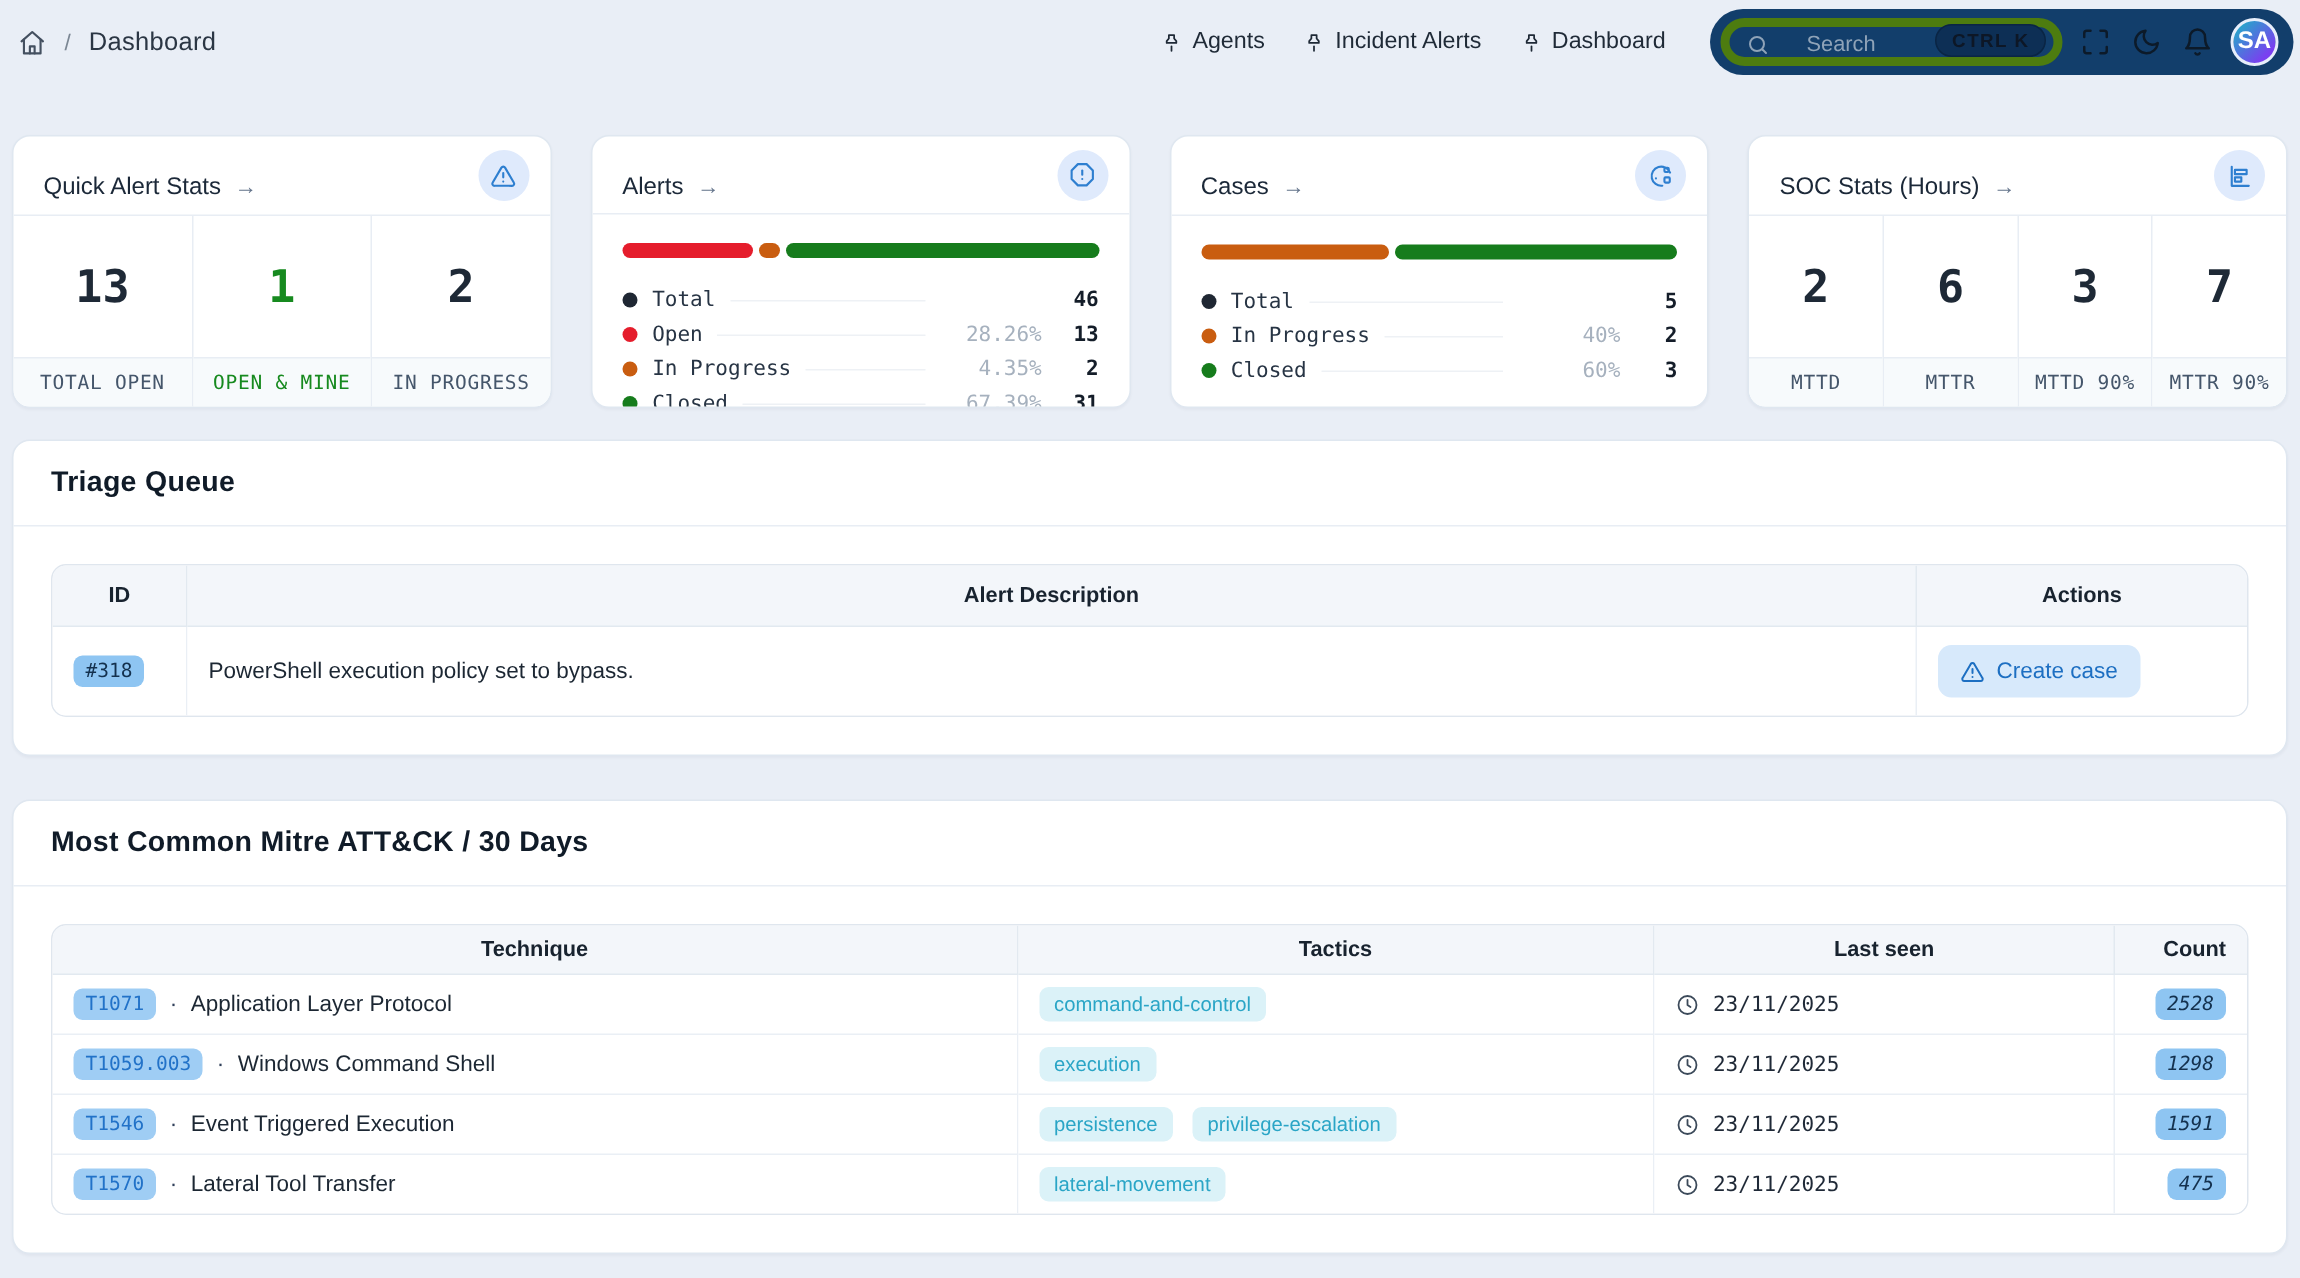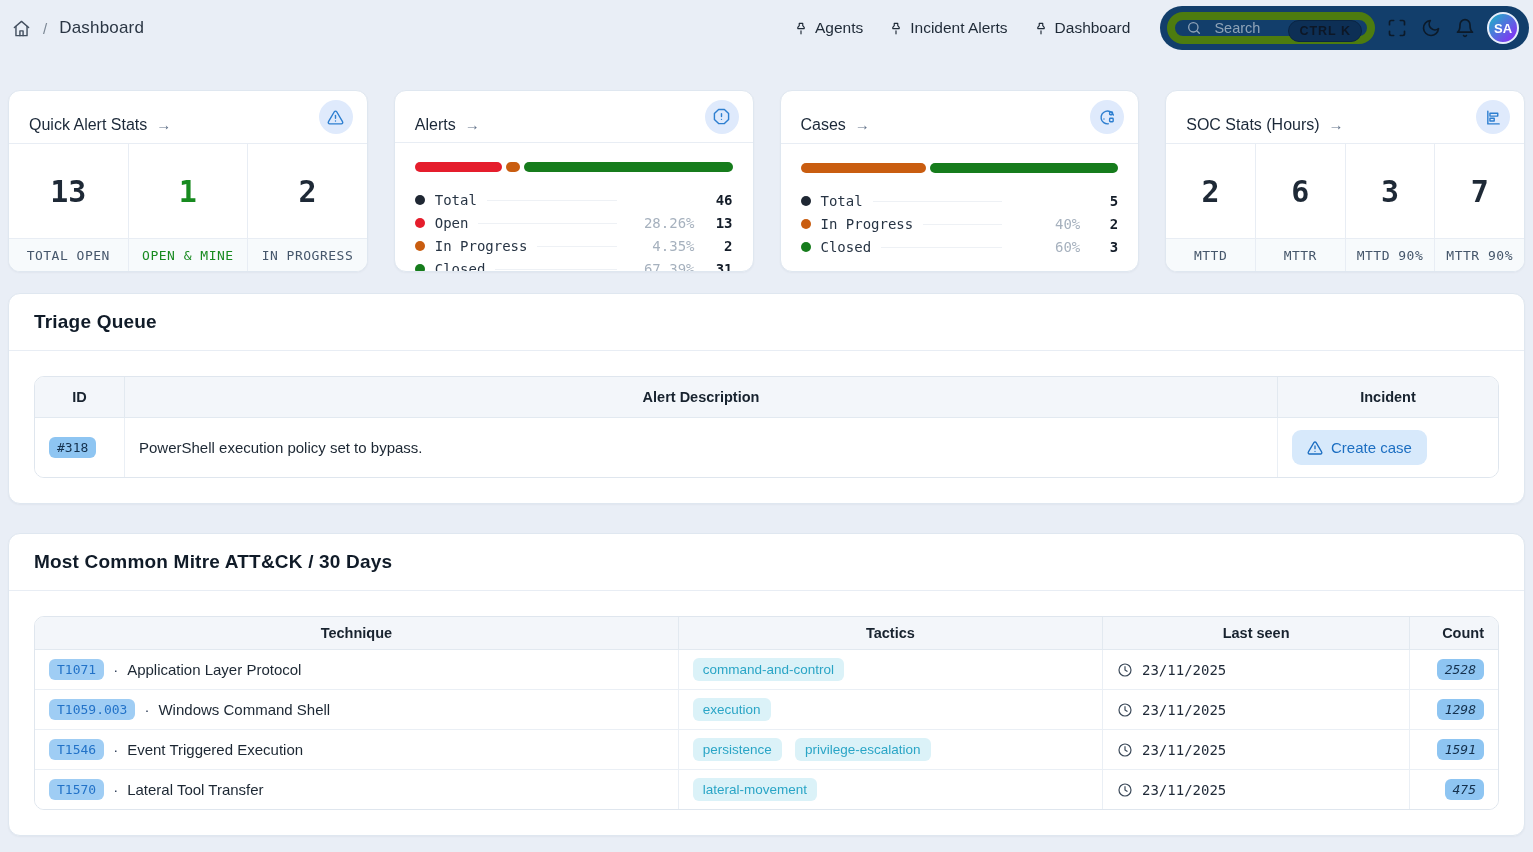--- a/index.html
+++ b/index.html
@@ -19,41 +19,41 @@
   .breadcrumb .current { font-size:17px; color:#2b3644; font-weight:500; letter-spacing:.2px; }
   .topbar-right { margin-left:auto; display:flex; align-items:center; gap:26px; }
   .nav-link { display:flex; align-items:center; gap:7px; font-size:15.5px; color:#1f2a37; font-weight:500; cursor:pointer; }
   .nav-link svg { color:#1f2a37; }
   .nav-pill {
     display:flex; align-items:center; gap:10px;
     background:#123e6b; border-radius:9999px; height:44px;
     padding:0 10px 0 7px; margin-left:4px;
   }
   .search-box {
-    display:flex; align-items:flex-start; gap:12px;
-    border:8px solid #4d7c0f; border-radius:9999px;
+    display:flex; align-items:flex-end; gap:24px;
+    border:6px solid #4d7c0f; border-radius:9999px;
     height:32px; padding:0 5px 0 11px; min-width:163px;
   }
   .search-box .s-icon { color:#8fa3b8; }
   .search-box input {
     background:transparent; border:none; outline:none;
     color:#d7e2ee; font-size:14.5px; width:62px;
     font-family:"Liberation Sans", sans-serif;
   }
   .search-box input::placeholder { color:#8fa3b8; }
   .kbd-chip {
     background:#0d2f55; border:1px solid #0a2544; border-radius:9999px;
     color:#0d1726; font-size:12.5px; font-weight:bold; letter-spacing:1px;
     padding:3px 10px;
   }
   .pill-icon-btn { background:none; border:none; color:#0c1a29; cursor:pointer; padding:2px; }
   .avatar {
     width:32px; height:32px; border-radius:50%;
     background:linear-gradient(135deg,#18b8c4 0%, #7a3ff0 80%);
-    color:#fff; font-size:13px; font-weight:bold;
+    color:#fff; font-size:16px; font-weight:bold;
     display:flex; align-items:center; justify-content:center;
     border:2px solid #e7eefb; cursor:pointer;
   }
 
   
   .cards-row { display:flex; gap:26px; padding:34px 8px 0 8px; height:216px; }
   .card {
     background:#fff; border:1px solid #dfe7f0; border-radius:12px;
     flex:1; display:flex; flex-direction:column; overflow:hidden;
     box-shadow:0 1px 2px rgba(15,30,60,.04);
@@ -407,21 +407,21 @@
 <div class="section-card triage-card">
   <div class="section-header">
     <div class="section-title">Triage Queue</div>
   </div>
   <div class="section-body">
     <table class="data-table triage-table">
       <thead>
         <tr>
           <th class="col-id">ID</th>
           <th>Alert Description</th>
-          <th class="col-actions">Incident</th>
+          <th class="col-actions">Actions</th>
         </tr>
       </thead>
       <tbody>
         <tr>
           <td>
             <span class="id-badge">#318</span>
           </td>
           <td>PowerShell execution policy set to bypass.</td>
           <td>
             <button class="create-case-btn">

